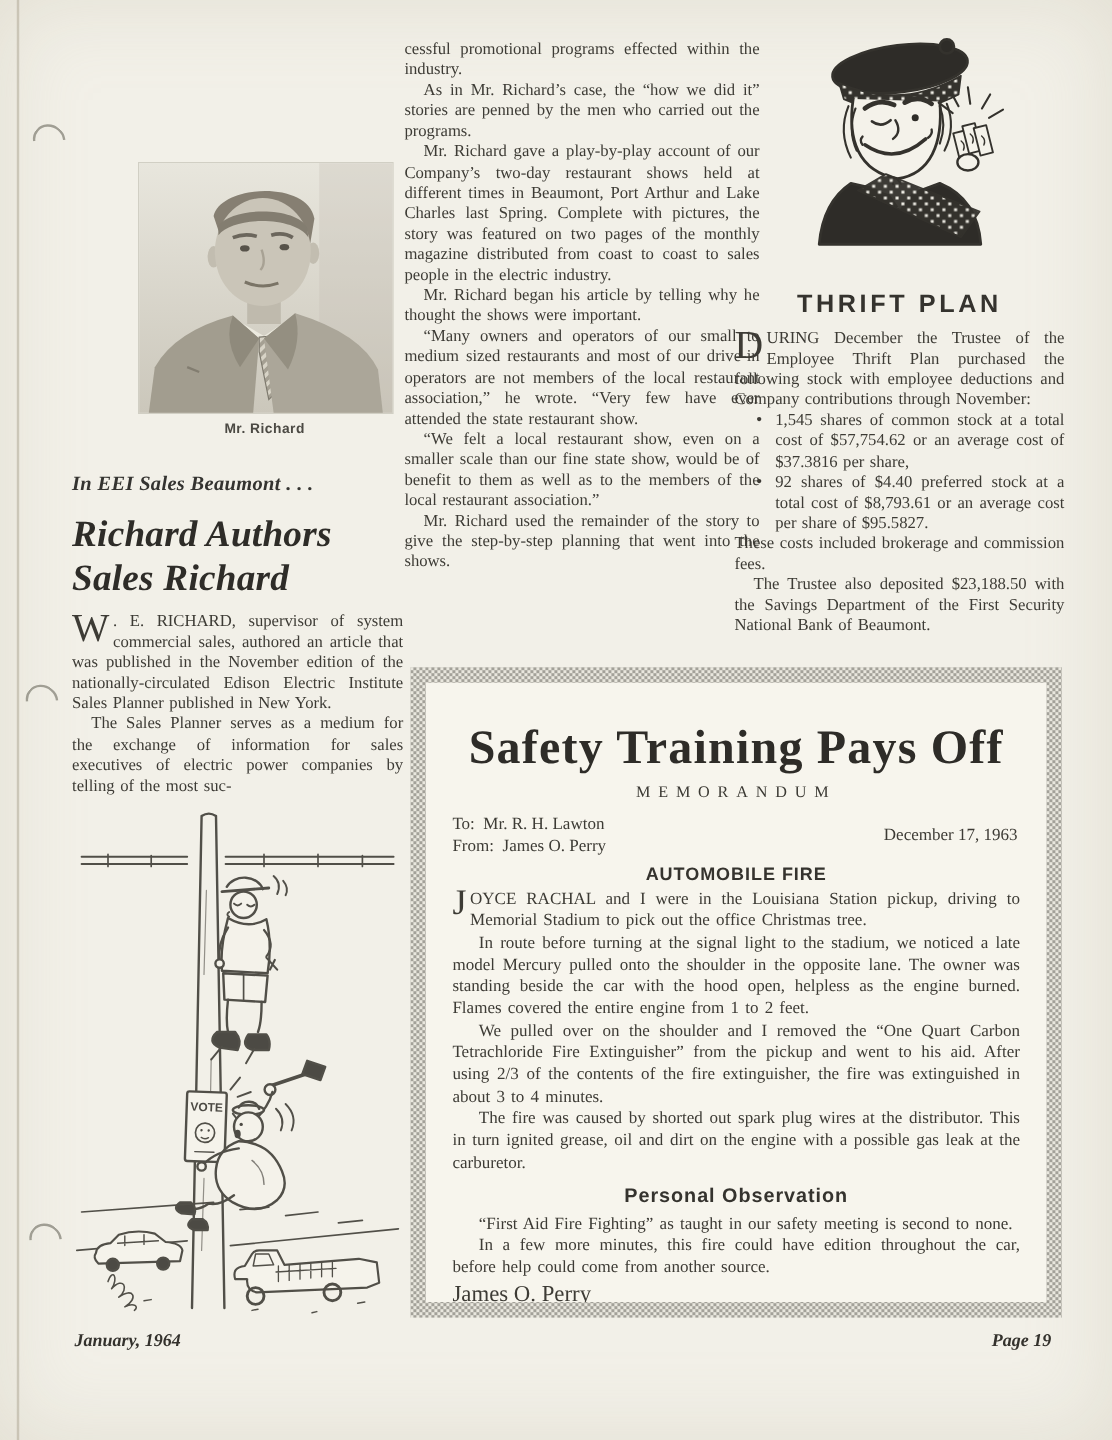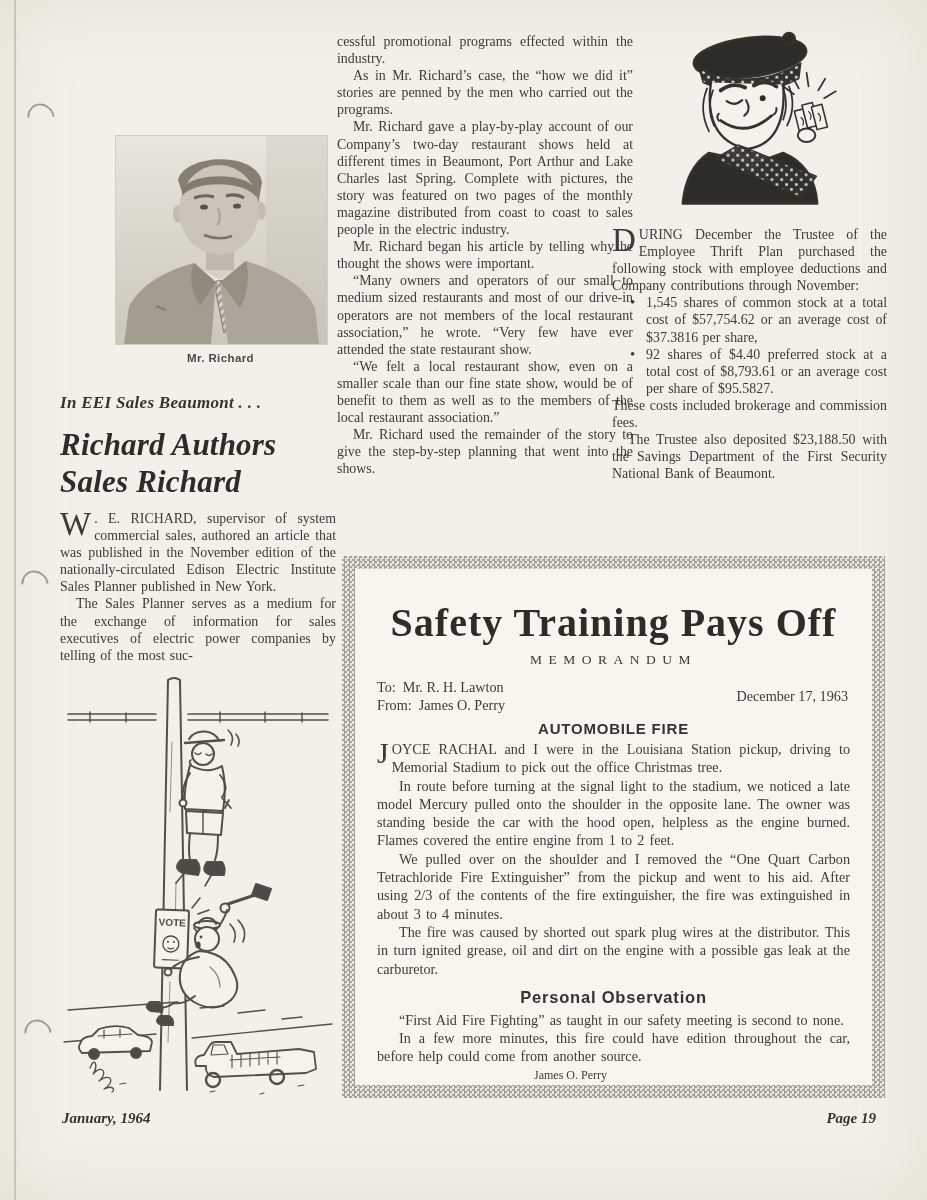--- a/index.html
+++ b/index.html
@@ -43,21 +43,21 @@
   .memo-title{text-align:center;font-size:40px;font-weight:bold;letter-spacing:1px;color:#2e2c28;margin:18px 0 6px 0;}
   .memo-sub{text-align:center;font-size:13.5px;letter-spacing:6.5px;color:#3b3933;margin-bottom:10px;}
   .tofrom{position:relative;font-size:14.2px;line-height:18px;margin-bottom:6px;}
   .memo-date{position:absolute;right:2px;top:9px;font-size:14.2px;}
   .sec-head{text-align:center;font-family:"Liberation Sans",sans-serif;font-weight:bold;font-size:15px;
             letter-spacing:.8px;color:#35332e;margin:4px 0 3px 0;}
   .sec-head.obs{font-size:16.5px;margin:10px 0 4px 0;}
   p.mbody{margin:0;font-size:14.2px;line-height:18.3px;text-align:justify;word-spacing:1.6px;text-indent:22px;}
   p.mbody.first{text-indent:0;}
   .mdrop{float:left;font-size:30px;line-height:24px;padding:1px 3px 0 0;}
-  .sig{text-align:center;padding-right:86px;font-size:12px;margin-top:2px;}
+  .sig{text-align:left;padding-right:86px;font-size:19px;margin-top:2px;}
   .mnote{margin-top:12px;font-size:13.6px;line-height:18px;font-weight:bold;font-style:italic;
          text-align:justify;word-spacing:1.5px;text-indent:22px;color:#3b3933;}
   
   .foot{position:absolute;top:1110px;font-size:15px;font-weight:bold;font-style:italic;color:#34322d;}
   .foot.l{left:62px;}
   .foot.r{right:51px;}
   svg{overflow:visible;}
   svg text{font-family:"Liberation Sans",sans-serif;}
 </style>
 </head>
@@ -244,20 +244,21 @@
           <rect x="148" y="84" width="11" height="24" fill="#f4f2ea" stroke-width="1.6"></rect>
           <rect x="157" y="80" width="11" height="24" fill="#f4f2ea" stroke-width="1.6"></rect>
           <rect x="166" y="84" width="11" height="24" fill="#f4f2ea" stroke-width="1.6"></rect>
           <path d="M153,92 q3,4 0,8 M162,88 q3,4 0,8 M171,92 q3,4 0,8" stroke-width="1.2"></path>
         </g>
         <ellipse cx="158" cy="112" rx="9" ry="7" fill="#f4f2ea" stroke-width="2"></ellipse>
         <path d="M150,64 l-7,-13 M160,62 l-2,-14 M170,66 l7,-12 M176,74 l12,-7 M145,70 l-12,-9" stroke-width="1.8"></path>
       </g>
     </svg>
 
+    <div class="thrift-head">THRIFT PLAN</div>
     <p class="body first"><span class="dropcap">D</span><span>URING December the Trustee of the Employee Thrift Plan purchased the following stock with employee deductions and Company contributions through November:</span></p>
     <p class="bullet">1,545 shares of common stock at a total cost of $57,754.62 or an average cost of $37.3816 per share,</p>
     <p class="bullet">92 shares of $4.40 preferred stock at a total cost of $8,793.61 or an average cost per share of $95.5827.</p>
     <p class="body first">These costs included brokerage and commission fees.</p>
     <p class="body">The Trustee also deposited $23,188.50 with the Savings Department of the First Security National Bank of Beaumont.</p>
   </div>
 
   <div class="memo-frame">
     <div class="memo-inner">
       <div class="memo-title">Safety Training Pays Off</div>

